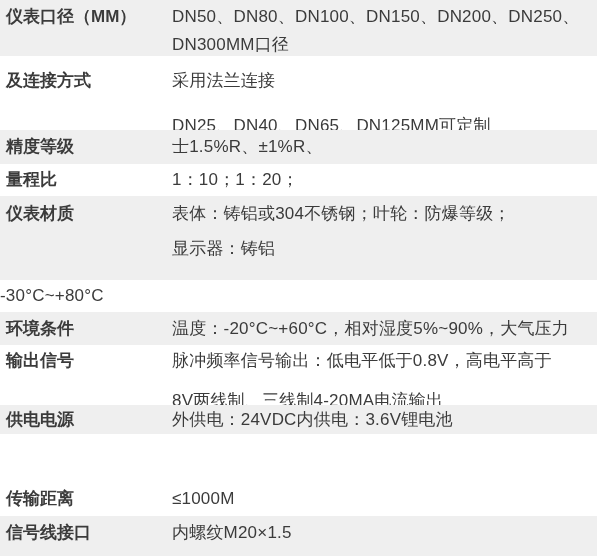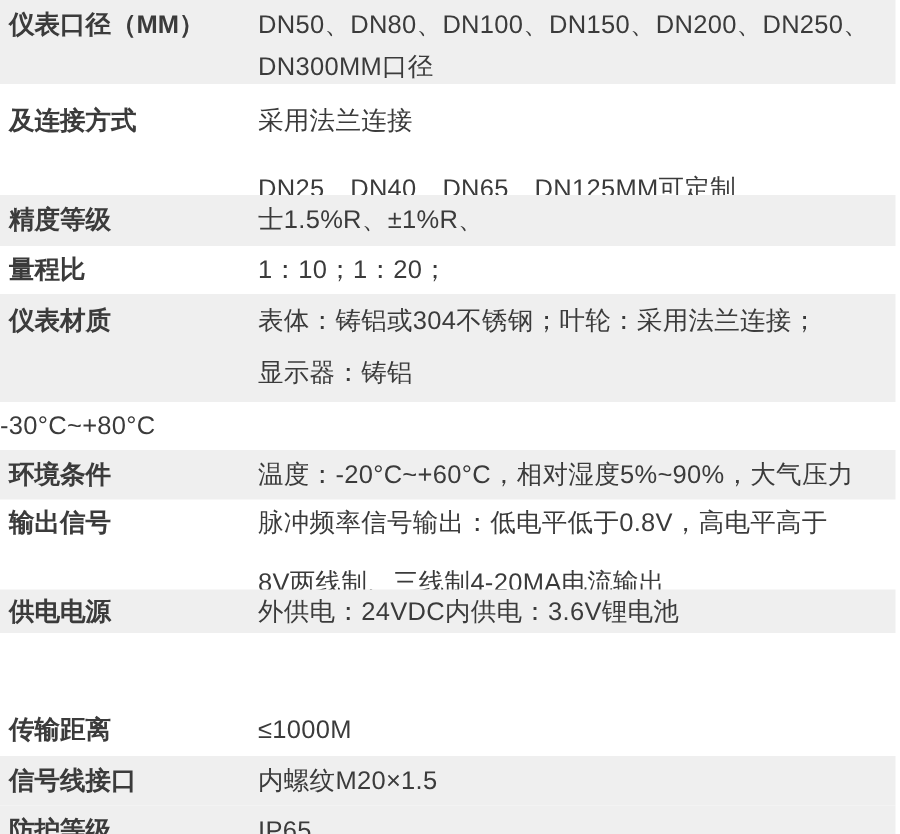--- a/index.html
+++ b/index.html
@@ -38,21 +38,21 @@
     justify-content: center;
     letter-spacing: 0.2px;
     white-space: nowrap;
     overflow: hidden;
   }
   
   .r0  { height: 56px; }
   .r1  { height: 74px; }
   .r2  { height: 34px; }
   .r3  { height: 32px; }
-  .r4  { height: 72px; }
+  .r4  { height: 84px; }
   .r5  { height: 32px; }
   .r6  { height: 33px; }
   .r7  { height: 60px; }
   .r8  { height: 29px; }
   .r9  { height: 34px; margin-top: 48px; }
   .r10 { height: 33px; }
   .r11 { height: 30px; }
   .r12 { height: 33px; }
   
   .row.double .label { justify-content: flex-start; }
@@ -103,21 +103,21 @@
     <div class="row r3">
       <div class="label">量程比</div>
       <div class="value">
         <div>1：10；1：20；</div>
       </div>
     </div>
 
     <div class="row r4 shaded double">
       <div class="label">仪表材质</div>
       <div class="value">
-        <div>表体：铸铝或304不锈钢；叶轮：采用法兰连接；</div>
+        <div>表体：铸铝或304不锈钢；叶轮：防爆等级；</div>
         <div>显示器：铸铝</div>
       </div>
     </div>
 
     <div class="row r5">
       <div class="value">
         <div>-30°C~+80°C</div>
       </div>
     </div>
 

